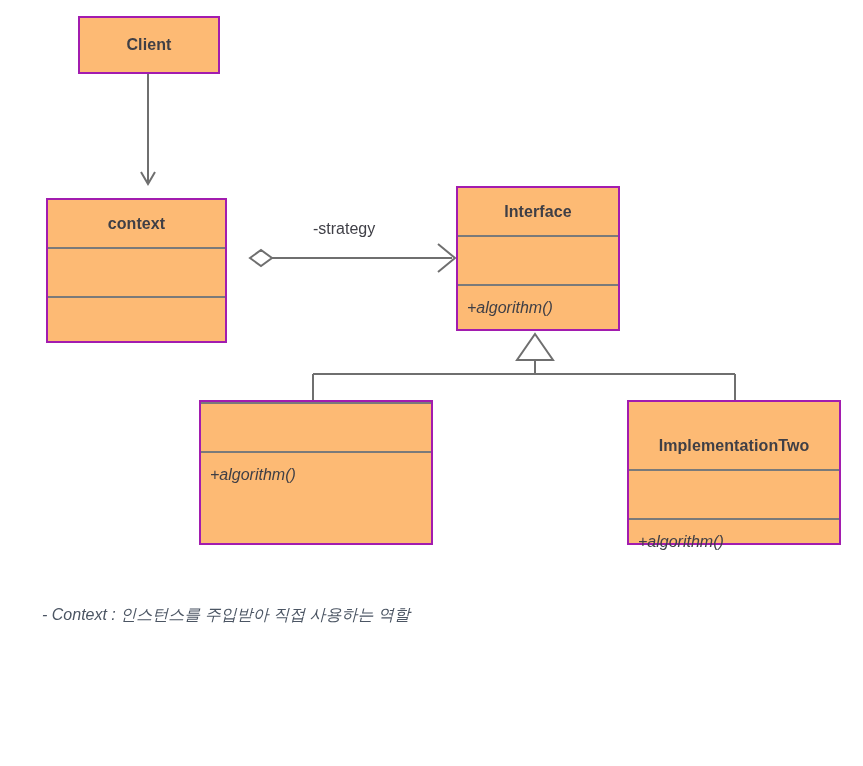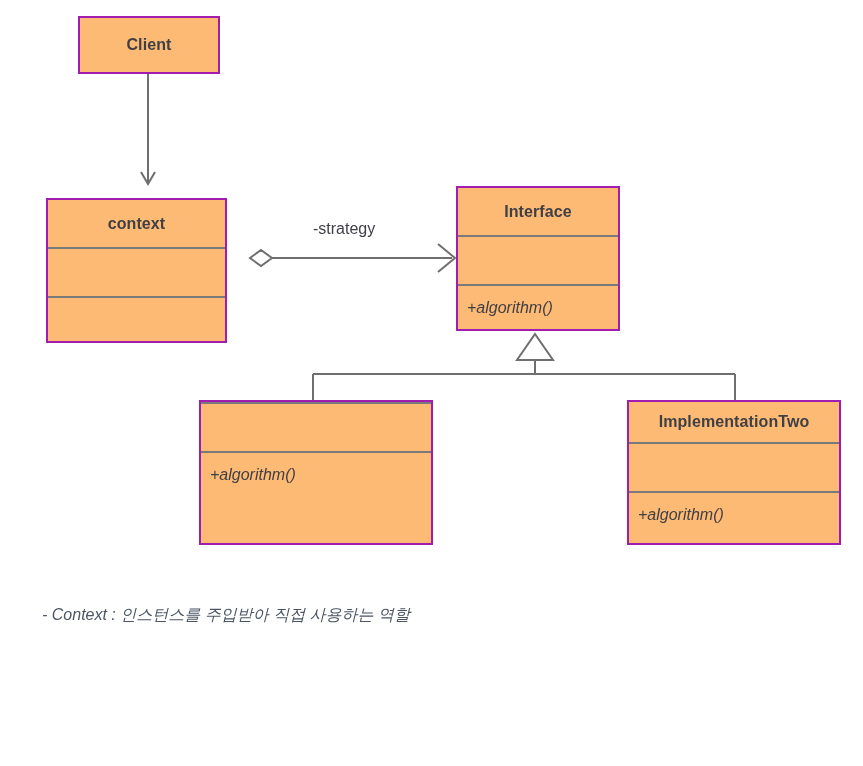--- a/index.html
+++ b/index.html
@@ -80,21 +80,21 @@
   #class-impl-one {
     left: 199px; top: 400px; width: 234px; height: 145px;
   }
   #class-impl-one .title { height: 47px; }
   #class-impl-one .attrs { height: 49px; }
   #class-impl-one .ops   { height: 45px; }
 
   #class-impl-two {
     left: 627px; top: 400px; width: 214px; height: 145px;
   }
-  #class-impl-two .title { height: 40px; }
+  #class-impl-two .title { height: 47px; margin-top: 20px; }
   #class-impl-two .attrs { height: 49px; }
   #class-impl-two .ops   { height: 45px; }
 
   
   #connectors {
     position: absolute;
     left: 0; top: 0;
     width: 863px; height: 766px;
     z-index: 1;
   }

